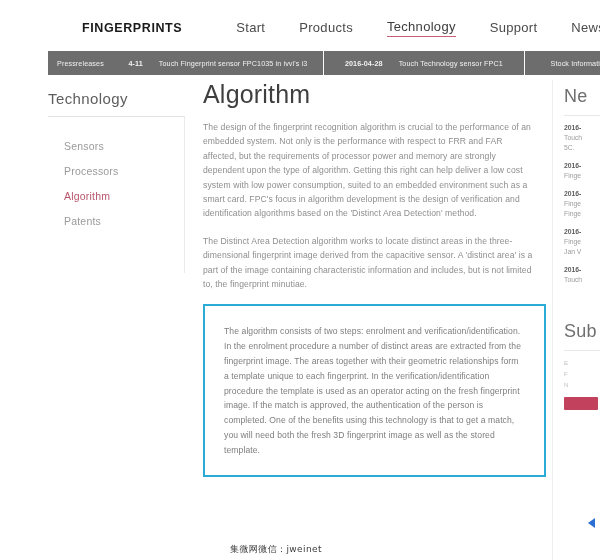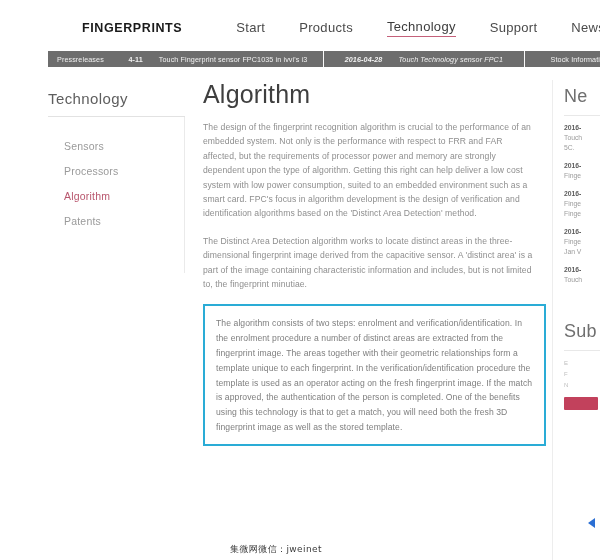--- a/index.html
+++ b/index.html
@@ -50,21 +50,21 @@
     color: #3c3c3c;
     border-bottom: 1.5px solid #c4607a;
   }
 
   
   #news-ticker {
     position: absolute;
     left: 48px;
     top: 51px;
     width: 552px;
-    height: 16px;
+    height: 24px;
     display: flex;
     align-items: stretch;
   }
   #ticker-label {
     background: #6d6d6d;
     color: #f0f0f0;
     font-size: 7.2px;
     display: flex;
     align-items: center;
     padding: 0 9px;
@@ -82,21 +82,21 @@
     border-right: 1px solid #fafafa;
     letter-spacing: 0.1px;
     overflow: hidden;
     gap: 12px;
   }
   .ticker-item .tdate {
     font-weight: bold;
     margin-right: 4px;
   }
   #ticker-item-1 { flex: 0 0 210px; }
-  #ticker-item-2 { flex: 0 0 200px; font-style: italic; }
+  #ticker-item-2 { flex: 0 0 200px; }
   #ticker-item-3 { flex: 1 1 auto; justify-content: flex-end; padding-left: 12px; border-right: none; }
 
   
   #page-body {
     position: absolute;
     top: 80px;
     left: 0;
     right: 0;
     bottom: 0;
     display: flex;
@@ -161,21 +161,21 @@
     letter-spacing: 0.08px;
   }
   #highlight-box {
     border: 2px solid #2aacd6;
     box-sizing: border-box;
     padding: 10px 11px 9px 11px;
     margin-top: 4px;
     margin-right: -8px;
   }
   #highlight-box .body-para {
-    margin: 0;
+    margin: 8px;
     color: #7e7e7e;
     line-height: 14.8px;
   }
 
   
   #right-sidebar {
     flex: 0 0 48px;
     box-sizing: border-box;
     border-left: 1px solid #ededed;
     padding-left: 11px;

